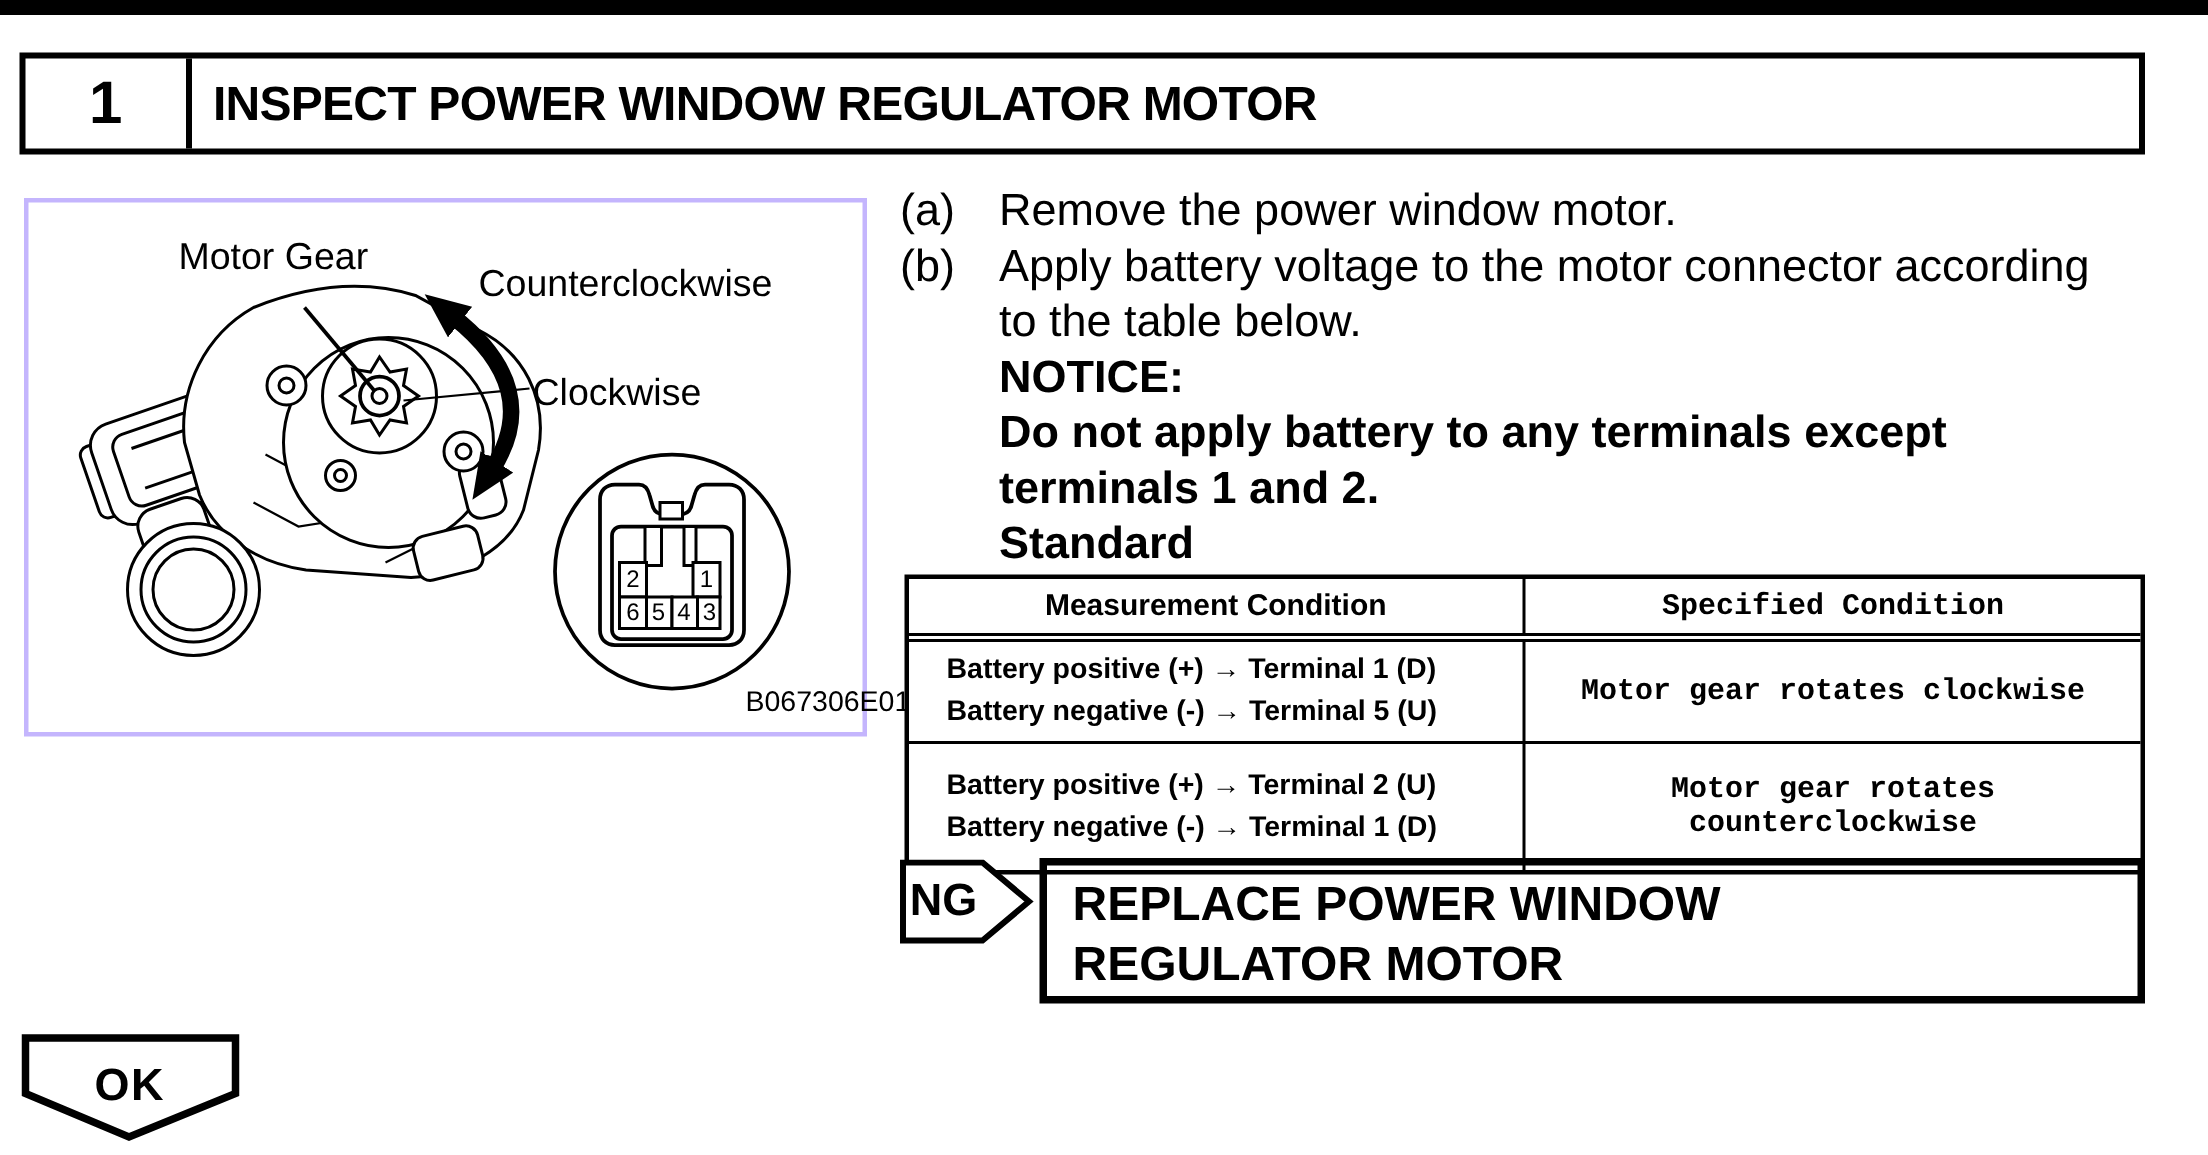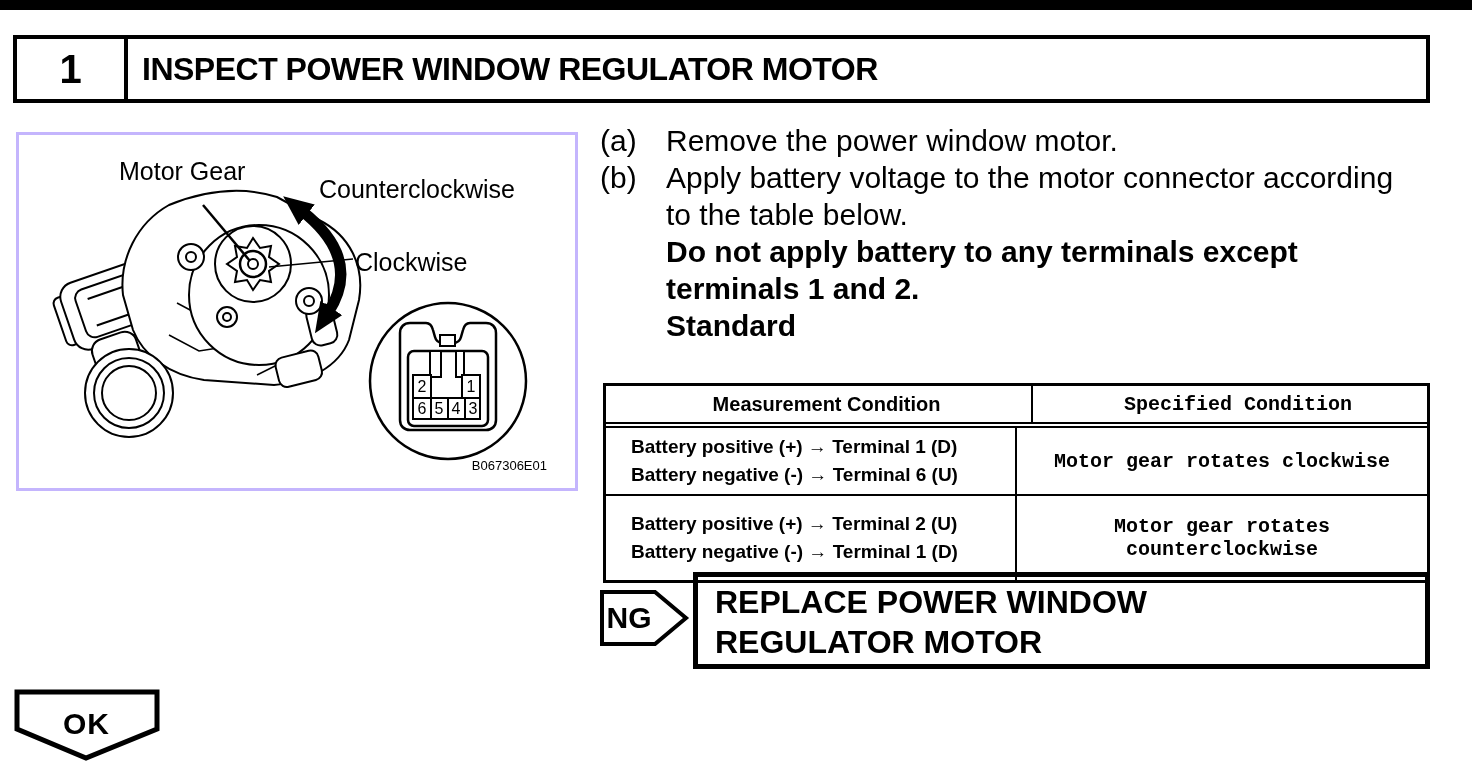--- a/index.html
+++ b/index.html
@@ -15,46 +15,46 @@
   .hdr-num{width:107px;border-right:4px solid #000;display:flex;align-items:center;
            justify-content:center;font-weight:bold;font-size:40px;}
   .hdr-title{flex:1;display:flex;align-items:center;padding-left:14px;font-weight:bold;
              font-size:32px;letter-spacing:-0.5px;white-space:nowrap;}
 
   
   .fig{position:absolute;left:16px;top:132px;width:562px;height:359px;border:3px solid #c4b5fd;
        box-sizing:border-box;}
   .fig svg{position:absolute;left:0;top:0;}
   .fig-label{position:absolute;font-size:25px;white-space:nowrap;}
-  .fig-code{position:absolute;left:432px;top:323px;width:96px;font-size:13px;text-align:right;}
+  .fig-code{position:absolute;left:478px;top:323px;width:96px;font-size:19px;text-align:right;}
   .pin{position:absolute;width:18px;text-align:center;font-size:16px;line-height:20px;}
 
   
   .steps{position:absolute;left:600px;top:122px;font-size:30px;line-height:37px;}
   .step-row{display:flex;}
   .marker{display:inline-block;width:66px;flex:0 0 66px;}
   .bold{font-weight:bold;}
   .steps .txt{white-space:nowrap;}
 
   
   .tbl{position:absolute;left:603px;top:383px;width:827px;border:3px solid #000;box-sizing:border-box;}
   .trow{display:flex;}
   .thead{height:36px;border-bottom:6px double #000;}
   .tr1{height:66px;border-bottom:2px solid #000;}
   .tr2{height:84px;}
   .c1{width:411px;flex:0 0 411px;border-right:2px solid #000;box-sizing:border-box;
       display:flex;align-items:center;justify-content:center;}
   .c2{flex:1;display:flex;align-items:center;justify-content:center;font-family:Liberation Mono, monospace;}
-  .th-txt{font-weight:bold;font-size:20px;margin-left:16px;}
+  .th-txt{font-weight:bold;font-size:20px;}
   .cond{flex-direction:column;align-items:flex-start;justify-content:center;padding-left:25px;
         font-weight:bold;font-size:19px;line-height:28px;white-space:nowrap;}
   .res{font-weight:bold;font-size:20px;text-align:center;}
 
   
-  .ng-tag{position:absolute;left:600px;top:590px;width:90px;height:58px;}
+  .ng-tag{position:absolute;left:600px;top:573px;width:90px;height:58px;}
   .ng-txt{position:absolute;left:0;top:0;width:58px;height:55px;display:flex;align-items:center;
           justify-content:center;font-weight:bold;font-size:30px;}
   .ng-box{position:absolute;left:693px;top:572px;width:737px;height:97px;border:5px solid #000;
           box-sizing:border-box;padding:5px 0 0 17px;font-weight:bold;font-size:32px;line-height:40px;}
   .ng-box span{display:inline-block;max-width:640px;}
   .ok-tag{position:absolute;left:14px;top:689px;width:147px;height:73px;}
   .ok-txt{position:absolute;left:0;top:3px;width:145px;height:40px;display:flex;align-items:center;
           justify-content:center;font-weight:bold;font-size:30px;letter-spacing:1px;margin-top:12px;}
 </style>
 </head>
@@ -161,20 +161,21 @@
     <div class="step-row">
       <span class="marker">(b)</span>
       <span class="txt">Apply battery voltage to the motor connector according</span>
     </div>
     <div class="step-row">
       <span class="marker"></span>
       <span class="txt">to the table below.</span>
     </div>
     <div class="step-row">
       <span class="marker"></span>
+      <span class="txt bold">NOTICE:</span>
     </div>
     <div class="step-row">
       <span class="marker"></span>
       <span class="txt bold">Do not apply battery to any terminals except</span>
     </div>
     <div class="step-row">
       <span class="marker"></span>
       <span class="txt bold">terminals 1 and 2.</span>
     </div>
     <div class="step-row">
@@ -184,21 +185,21 @@
   </div>
 
   <div class="tbl">
     <div class="trow thead">
       <div class="c1 th-txt">Measurement Condition</div>
       <div class="c2 th-txt">Specified Condition</div>
     </div>
     <div class="trow tr1">
       <div class="c1 cond">
         <span>Battery positive (+) → Terminal 1 (D)</span>
-        <span>Battery negative (-) → Terminal 6 (U)</span>
+        <span>Battery negative (-) → Terminal 5 (U)</span>
       </div>
       <div class="c2 res">Motor gear rotates clockwise</div>
     </div>
     <div class="trow tr2">
       <div class="c1 cond">
         <span>Battery positive (+) → Terminal 2 (U)</span>
         <span>Battery negative (-) → Terminal 1 (D)</span>
       </div>
       <div class="c2 res">Motor gear rotates counterclockwise</div>
     </div>

